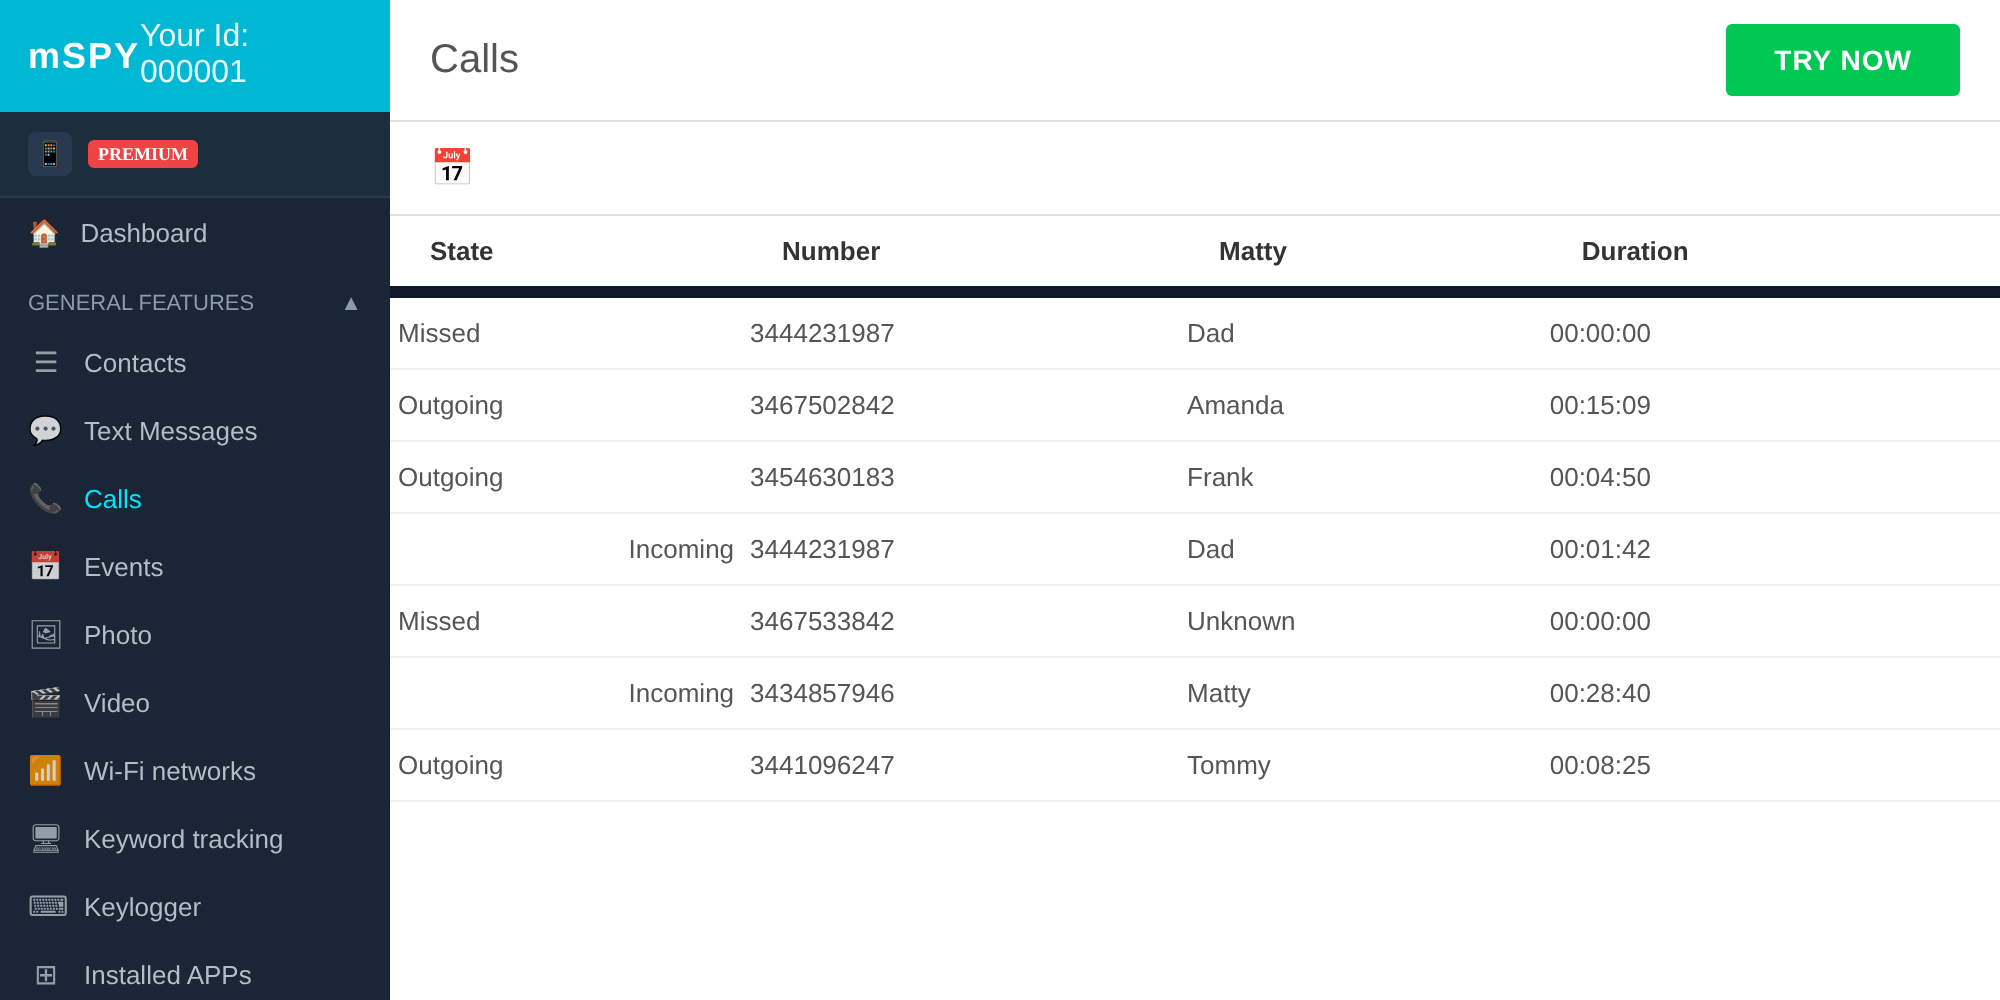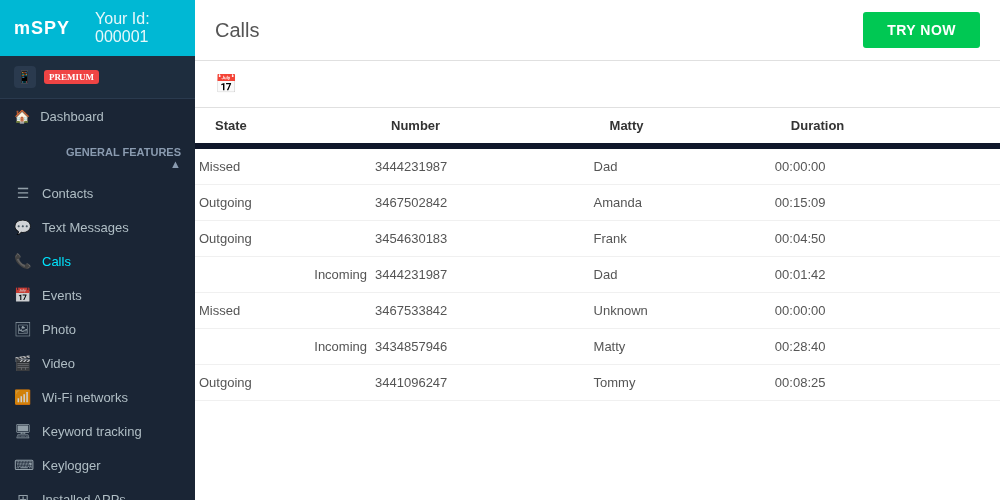--- a/index.html
+++ b/index.html
@@ -17,21 +17,20 @@
       overflow-y: auto;
       overflow-x: hidden;
     }
 
     #sidebar-header {
       background: #00b8d4;
       padding: 10px 14px;
       display: flex;
       align-items: center;
       justify-content: space-between;
-      gap: 25px;
     }
 
     #sidebar-logo {
       font-size: 18px;
       font-weight: bold;
       color: #fff;
       letter-spacing: 1px;
     }
 
     #sidebar-user-id {
@@ -73,25 +72,24 @@
       font-weight: bold;
       text-transform: uppercase;
       font-family: Liberation Serif, serif;
     }
 
     .sidebar-section-label {
       padding: 12px 14px 6px;
       font-size: 11px;
       color: #8a9bb0;
       text-transform: uppercase;
-      font-weight: bold;
+      font-weight: normal;
       display: flex;
       align-items: flex-end;
       justify-content: space-between;
-      flex-direction: column;
     }
 
     .sidebar-item {
       display: flex;
       align-items: center;
       gap: 10px;
       padding: 9px 14px;
       cursor: pointer;
       font-size: 13px;
       color: #b0bec5;

